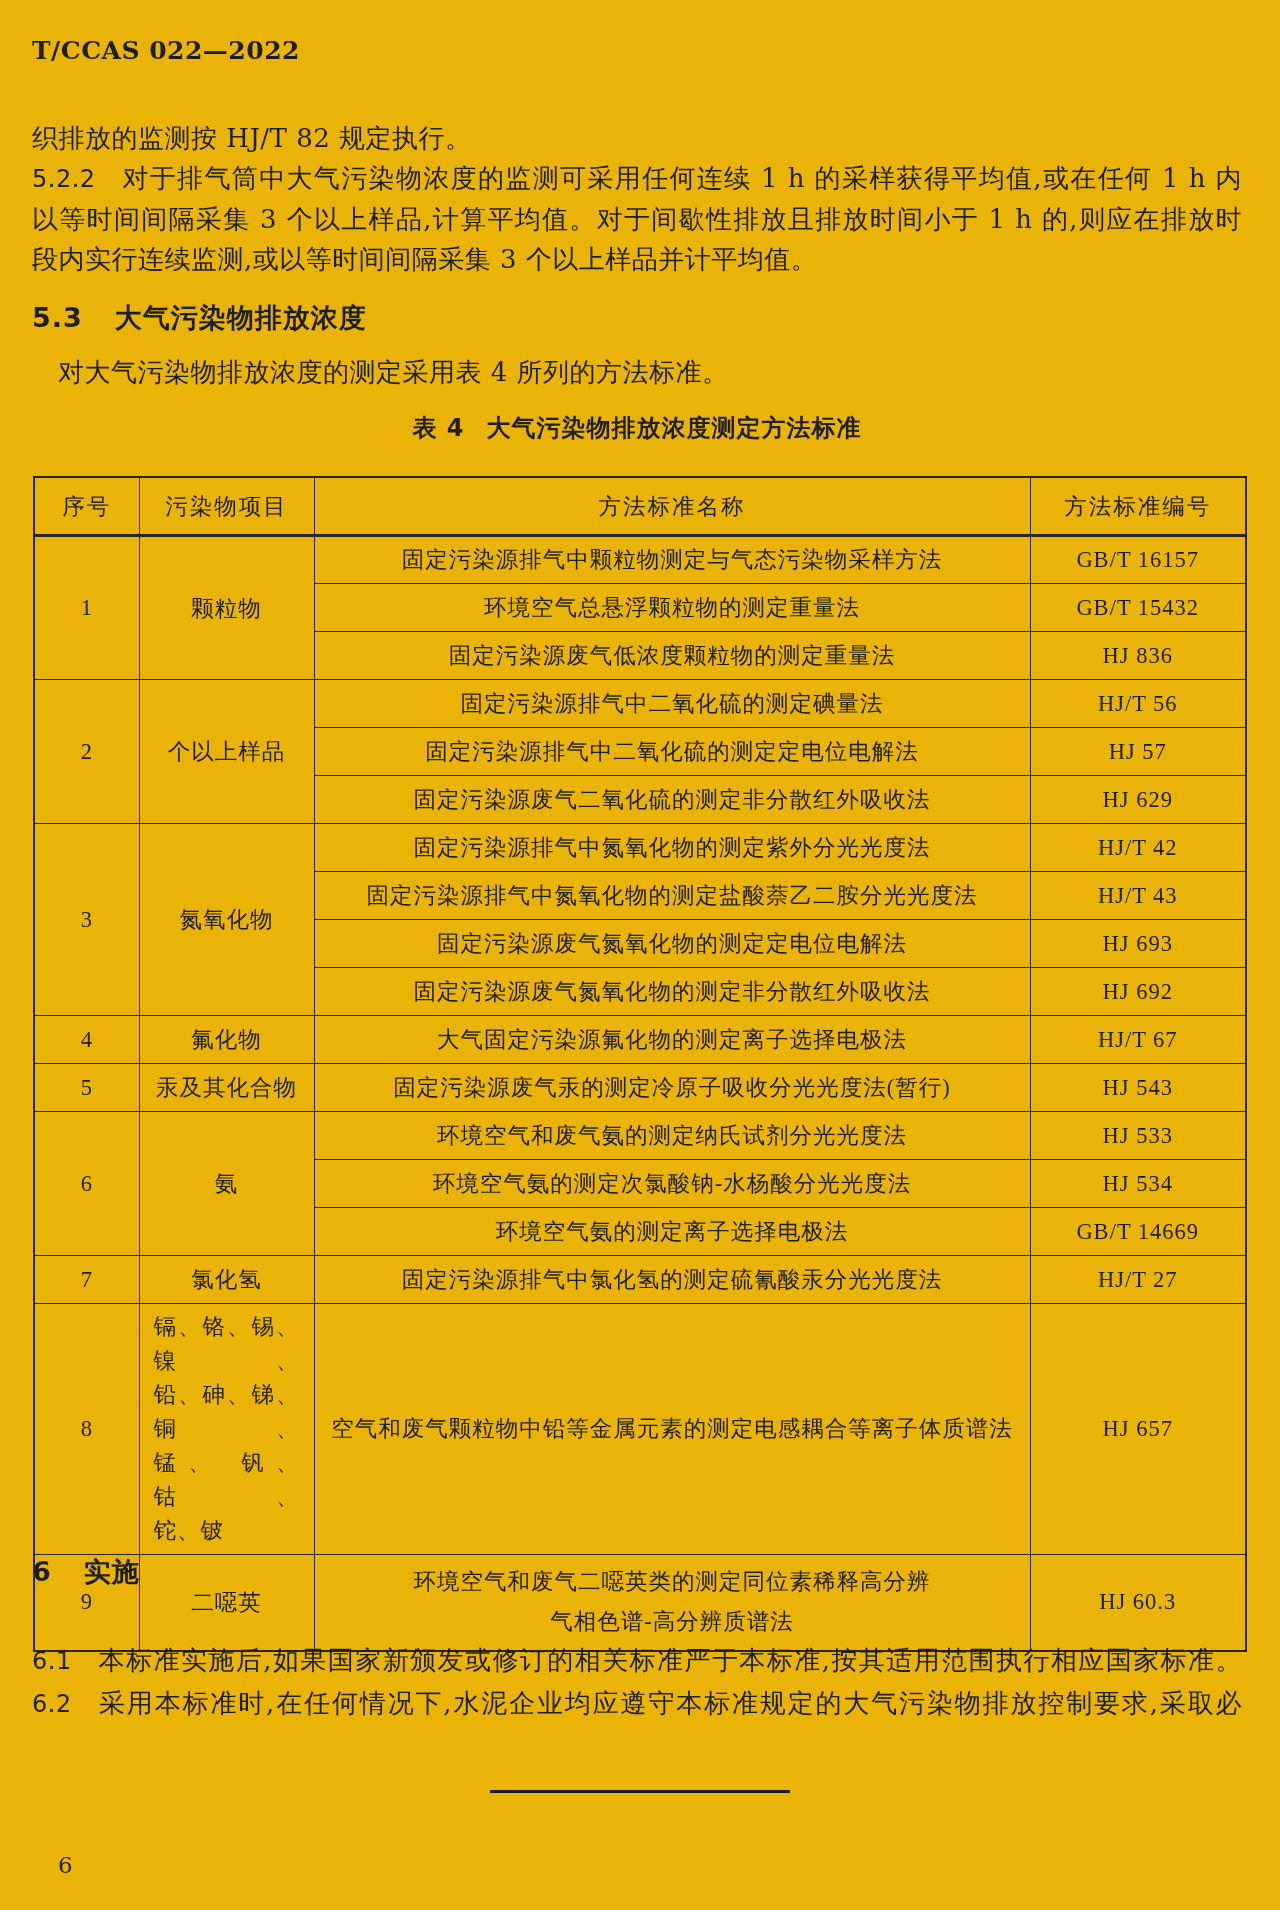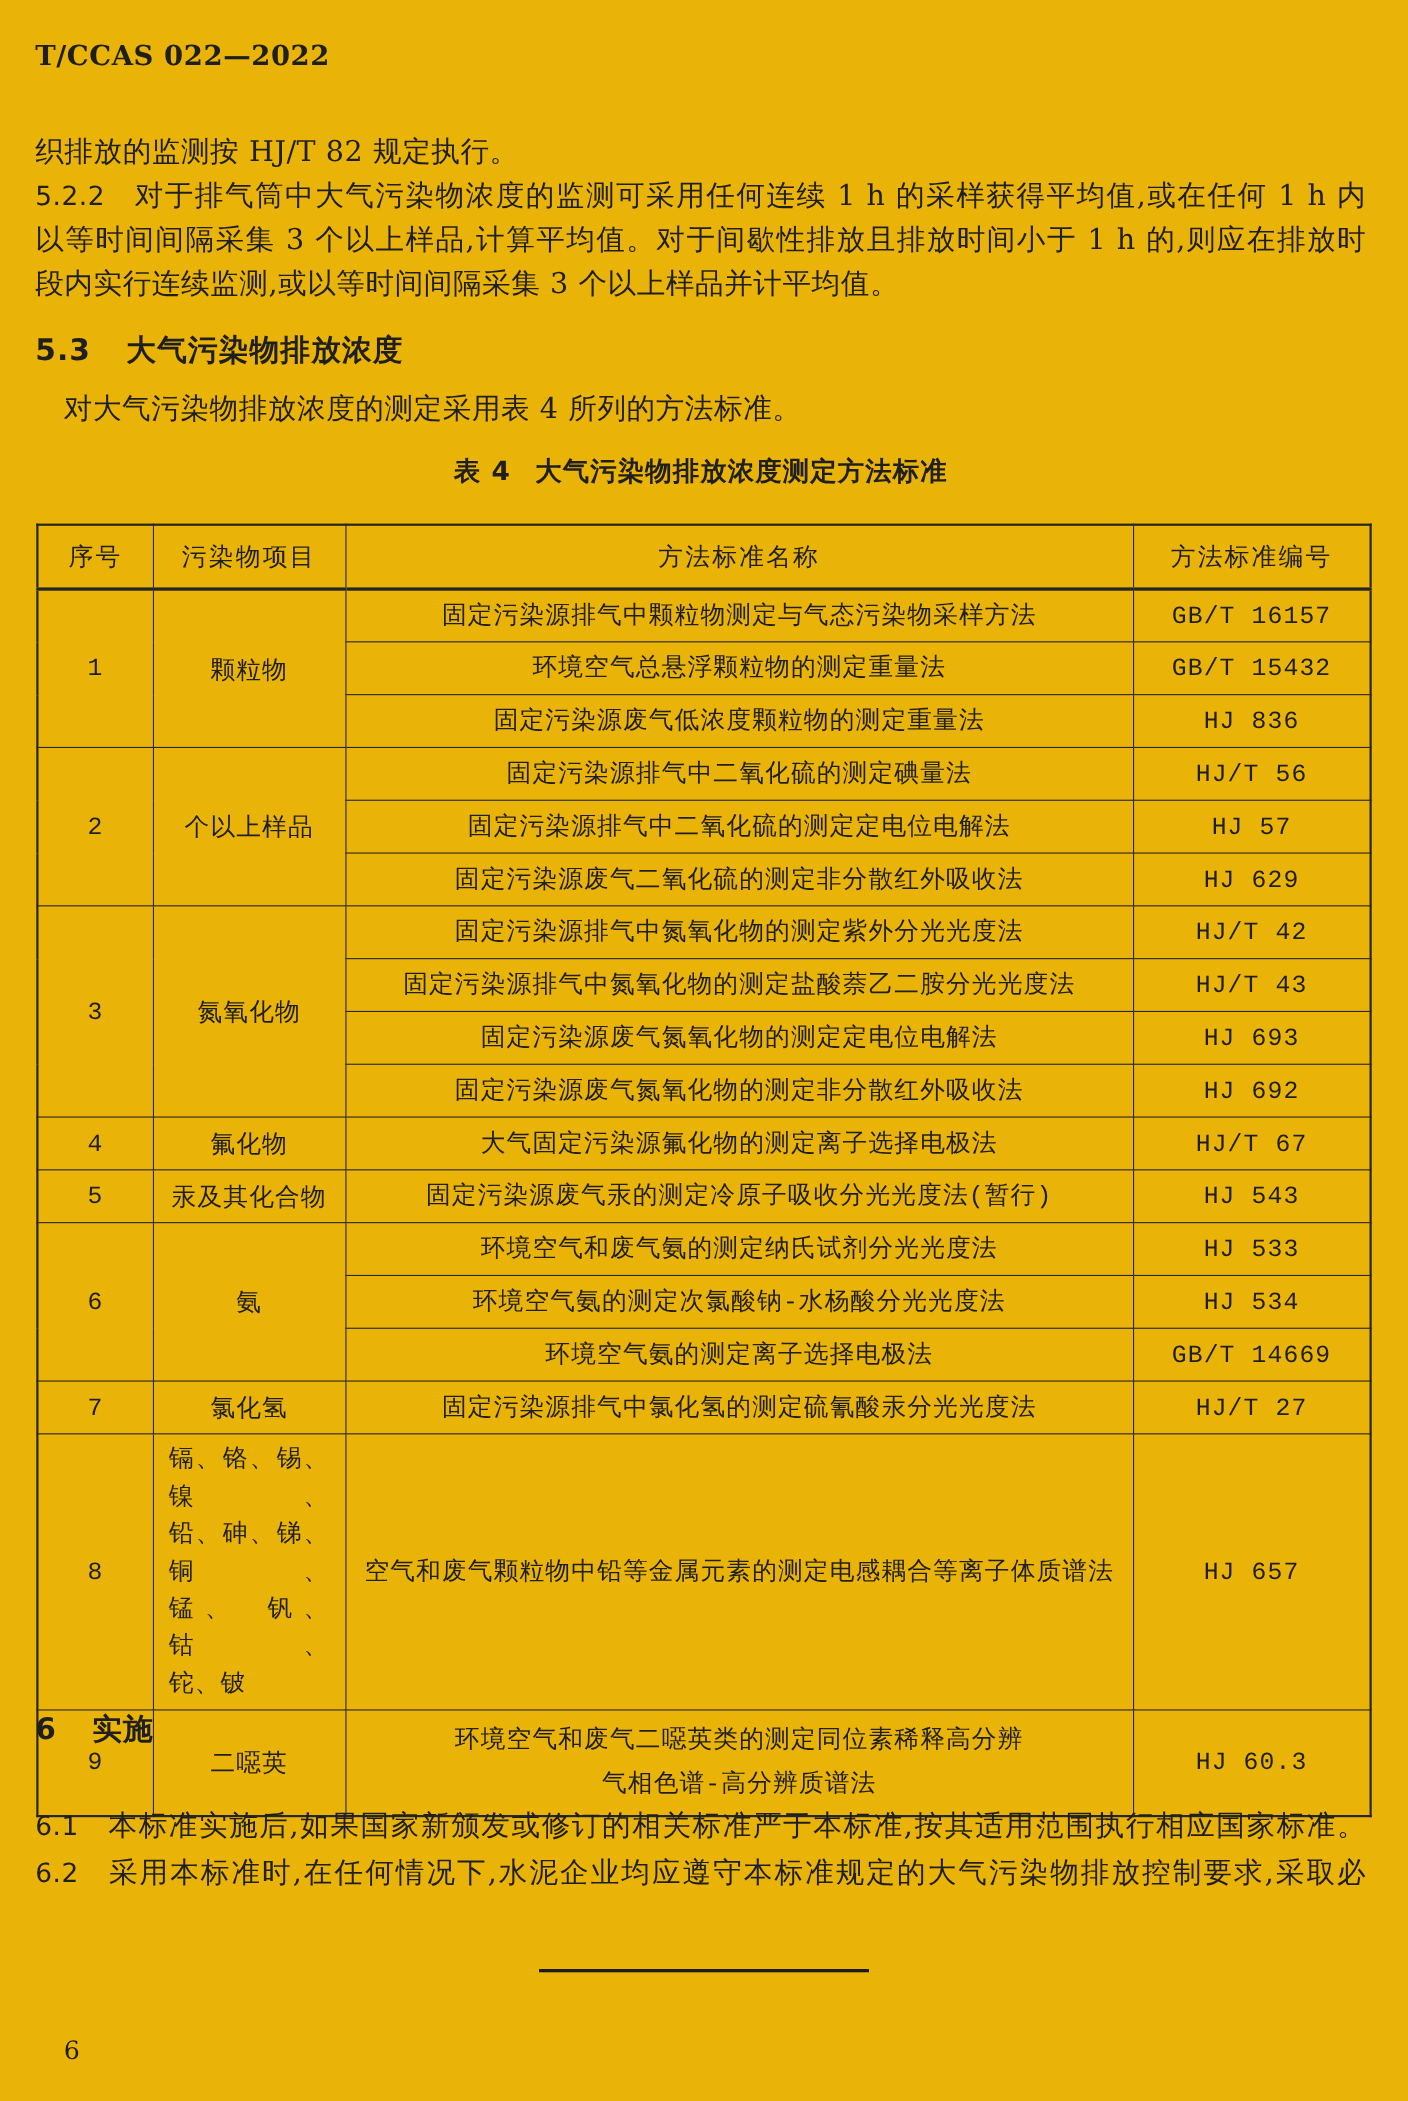--- a/index.html
+++ b/index.html
@@ -54,21 +54,21 @@
     font-size:24px;
     letter-spacing:1px;
   }
   .tbl-caption .cap-num{margin-right:22px;}
   table.tbl{
     position:absolute;
     left:33px;top:476px;
     width:1212px;
     border-collapse:collapse;
     table-layout:fixed;
-    font-family:Liberation Mono, monospace;
+    font-family:Liberation Serif, serif;
     font-size:22.5px;
     color:var(--ink);
   }
   table.tbl th,table.tbl td{
     border:1px solid var(--line);
     text-align:center;
     vertical-align:middle;
     padding:2px 6px;
     letter-spacing:1px;
   }

